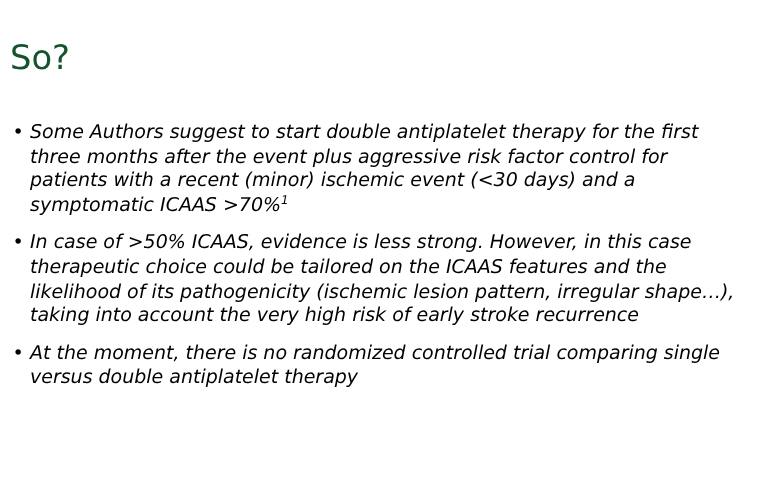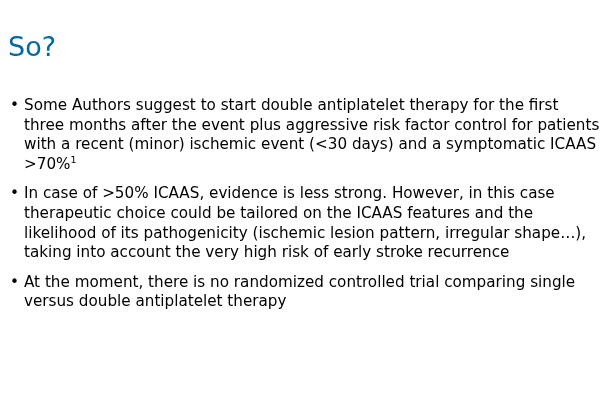--- a/index.html
+++ b/index.html
@@ -20,21 +20,21 @@
     height: 400px;
     box-sizing: border-box;
   }
   .slide-title {
     position: absolute;
     left: 8px;
     top: 32px;
     font-size: 27px;
     font-weight: normal;
     line-height: 1.1;
-    color: #0369a1;
+    color: #14532d;
     letter-spacing: 0px;
   }
   .body-list {
     position: absolute;
     left: 8px;
     top: 96px;
     width: 592px;
     margin: 0;
     padding: 0;
     list-style: none;
@@ -53,20 +53,21 @@
   }
   .bullet-dot {
     position: absolute;
     left: 2px;
     top: 0;
     font-size: 15.2px;
     line-height: 1.29;
   }
   .bullet-text {
     display: block;
+    font-style: italic;
   }
   sup.ref {
     font-size: 9.5px;
     vertical-align: super;
     line-height: 0;
   }
 </style>
 </head>
 <body>
 

